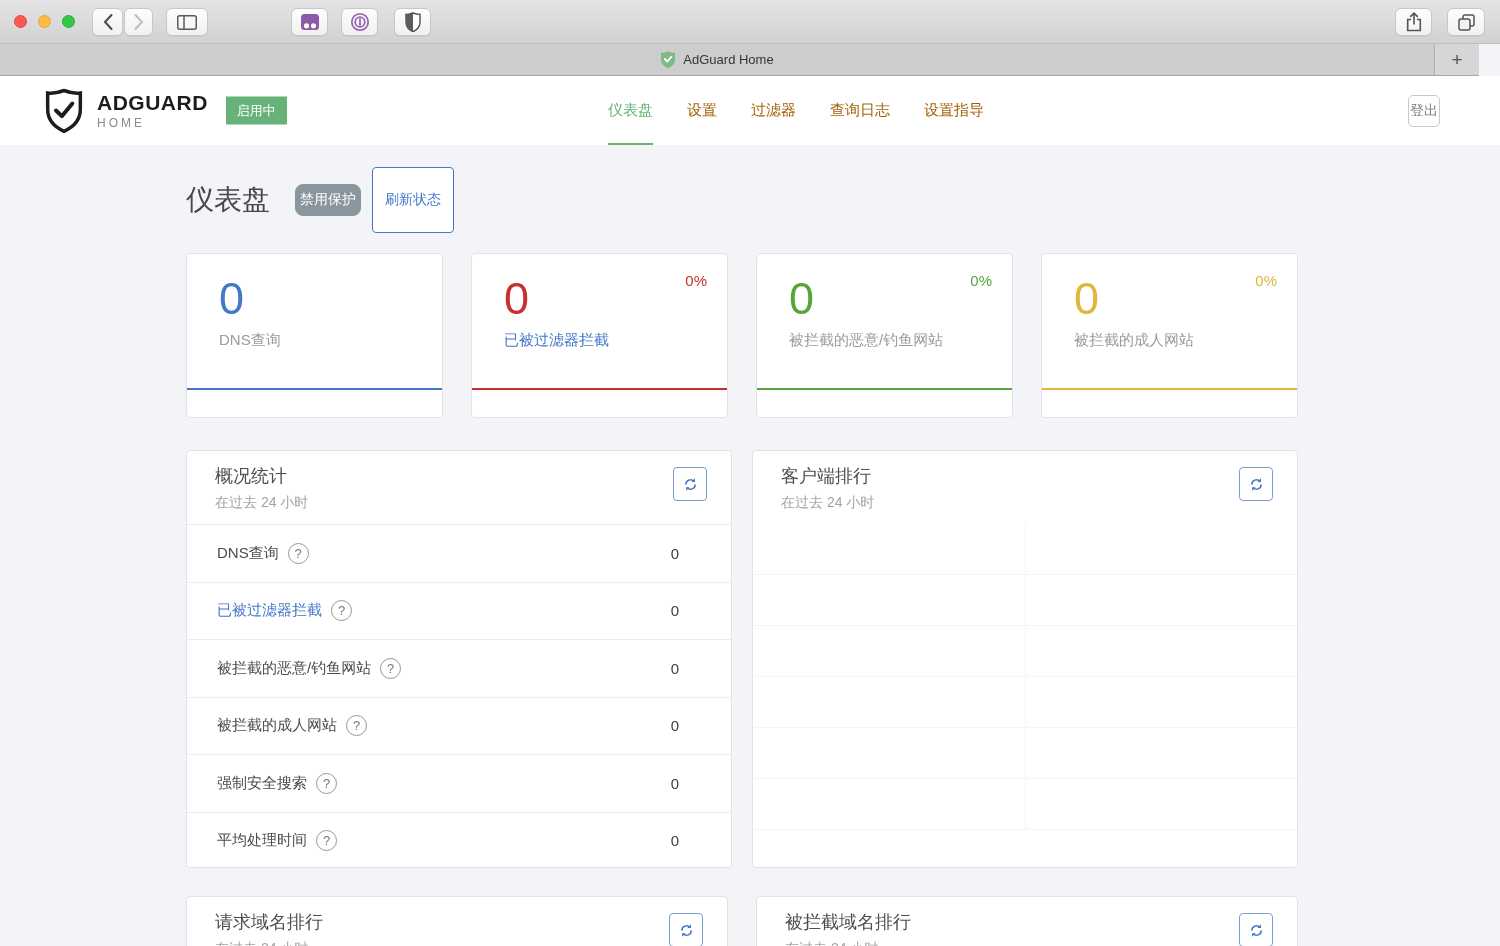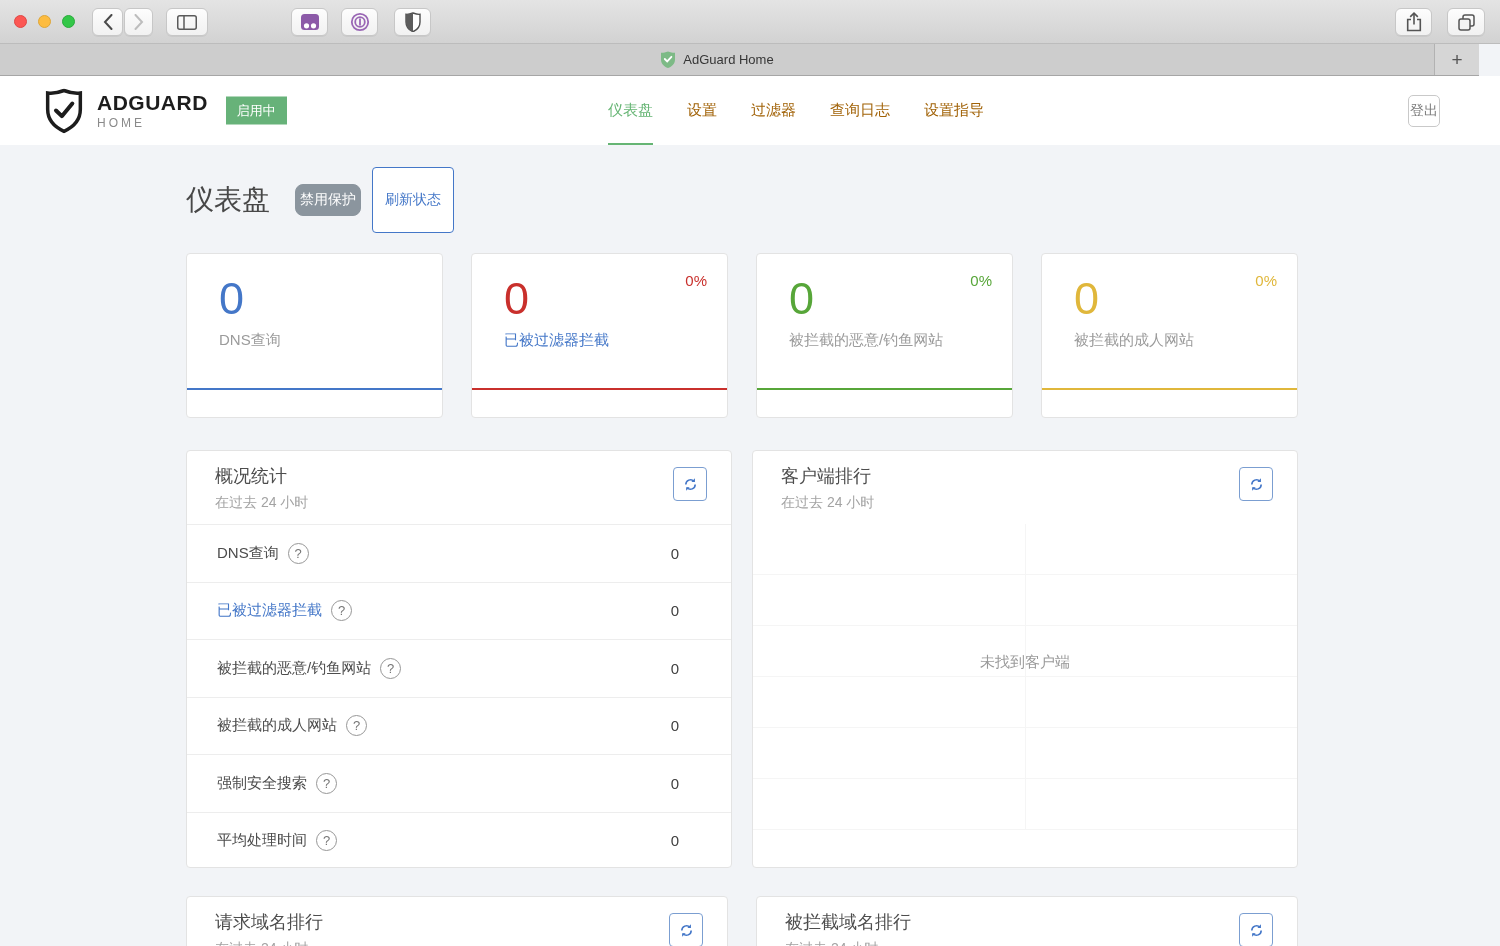--- a/index.html
+++ b/index.html
@@ -316,21 +316,20 @@
               <path fill="#4477c8" d="M3.3 14.6v-3.8h3.8z"></path>
             </svg>
         </div>
         <div class="tbody">
           <div class="trow"></div>
           <div class="trow"></div>
           <div class="trow"></div>
           <div class="trow"></div>
           <div class="trow"></div>
           <div class="trow"></div>
-          <div class="empty-text">未找到客户端</div>
         </div>
       </div>
     </div>
 
     <div class="bottom-panels">
       <div class="panel cut">
         <div class="panel-head">
           <div class="panel-title">请求域名排行</div>
           <div class="panel-sub">在过去 24 小时</div>
         </div>

